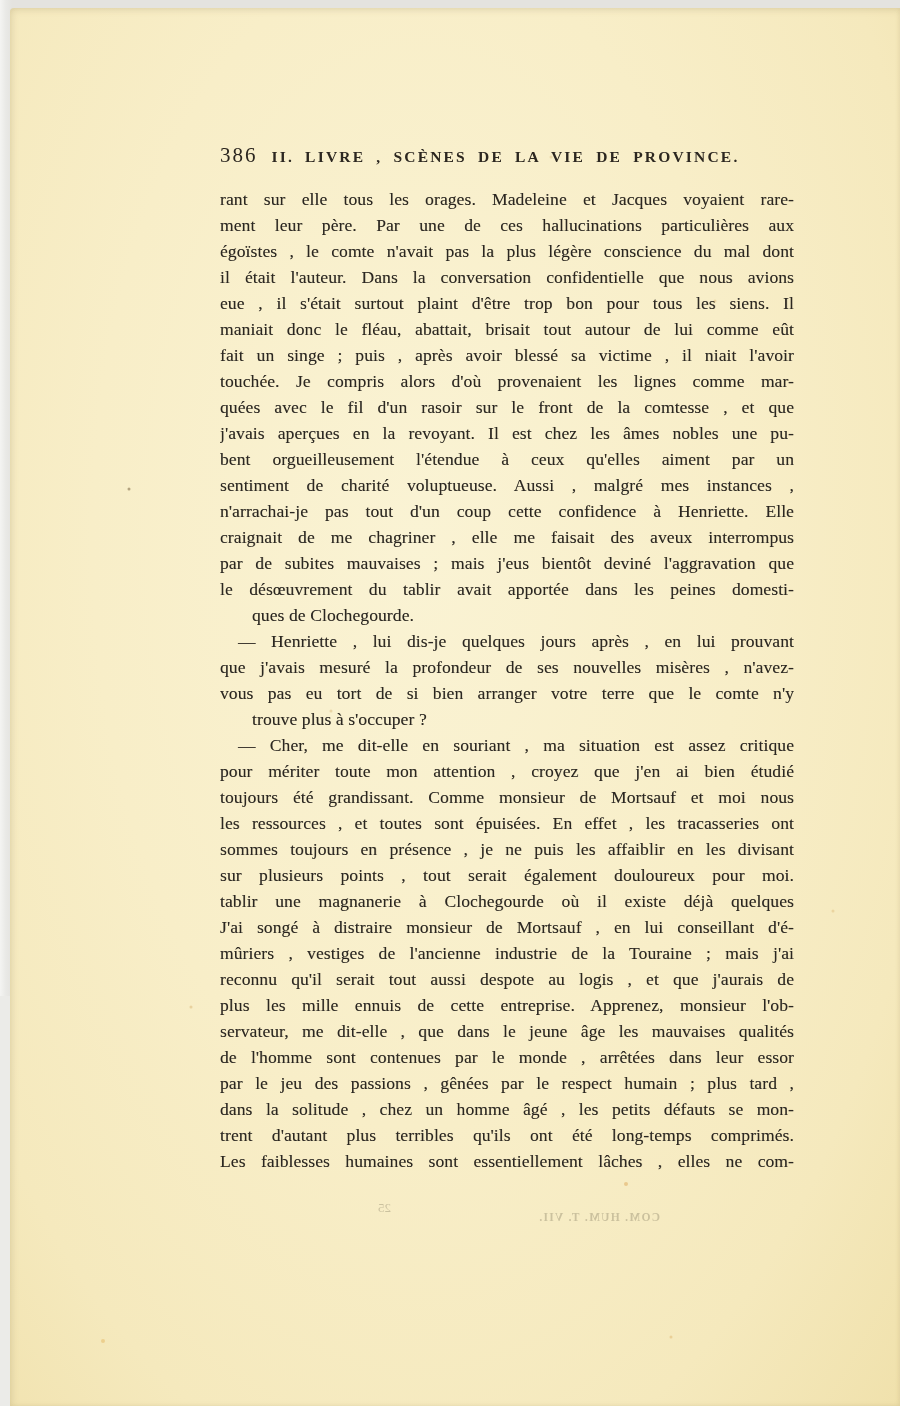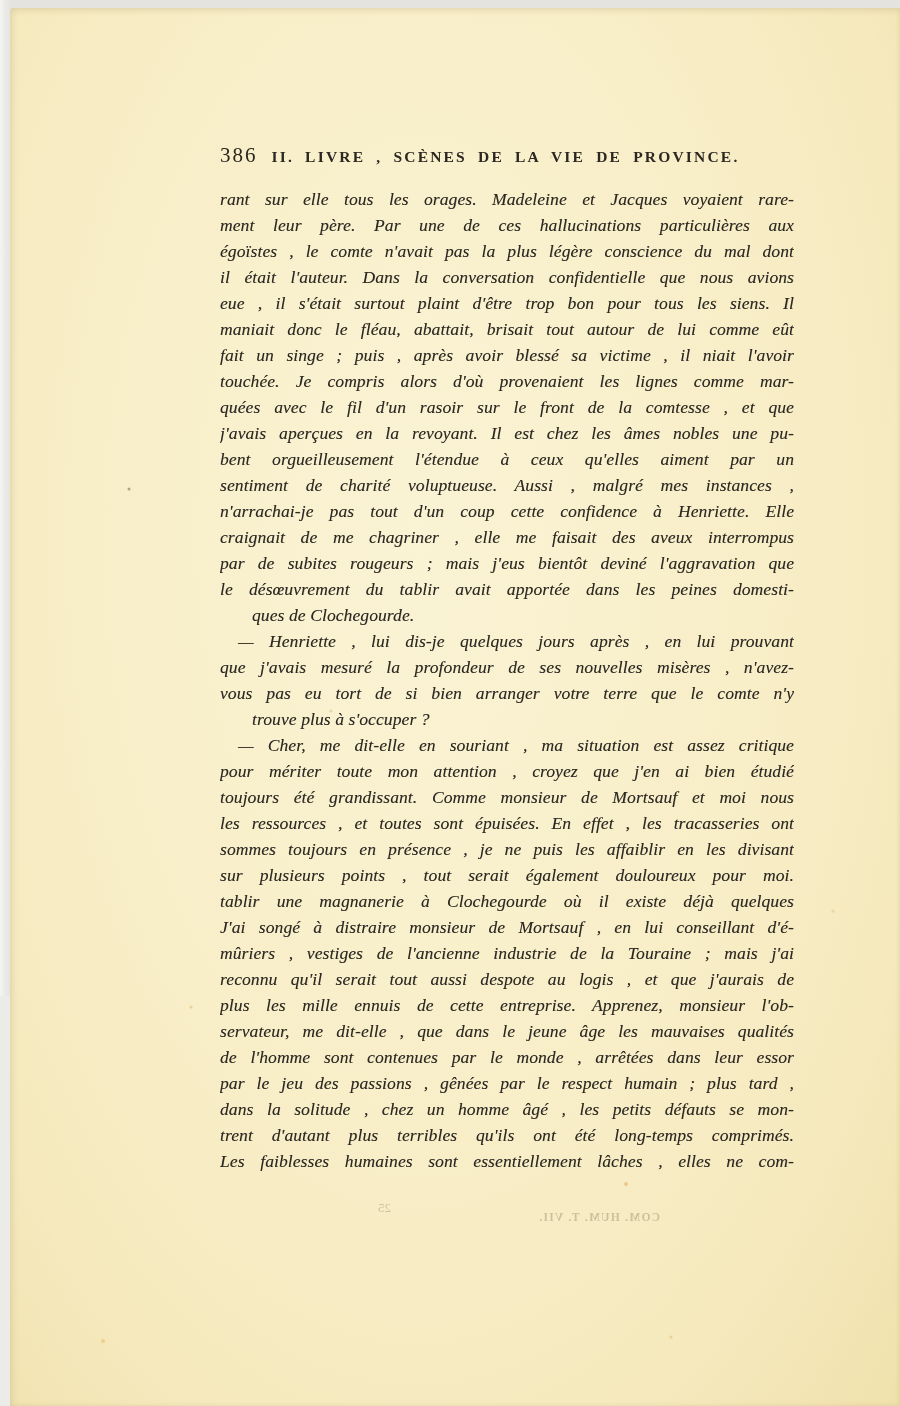--- a/index.html
+++ b/index.html
@@ -43,21 +43,20 @@
     white-space: nowrap;
     color: #2c2720;
   }
   .textblock {
     position: absolute;
     top: 178px; left: 210px; width: 574px;
     font-size: 17.5px;
     color: #2b2721;
     text-shadow: 0.3px 0.3px 0 rgba(43, 39, 33, 0.35);
     letter-spacing: 0.1px;
-    font-style: italic;
   }
   .line {
     height: 26px;
     line-height: 26px;
     overflow: hidden;
     text-align: justify;
     text-align-last: justify;
     -moz-text-align-last: justify;
     white-space: nowrap;
   }
@@ -128,21 +127,21 @@
         <div class="line">eue , il s'était surtout plaint d'être trop bon pour tous les siens. Il</div>
         <div class="line">maniait donc le fléau, abattait, brisait tout autour de lui comme eût</div>
         <div class="line">fait un singe ; puis , après avoir blessé sa victime , il niait l'avoir</div>
         <div class="line">touchée. Je compris alors d'où provenaient les lignes comme mar-</div>
         <div class="line">quées avec le fil d'un rasoir sur le front de la comtesse , et que</div>
         <div class="line">j'avais aperçues en la revoyant. Il est chez les âmes nobles une pu-</div>
         <div class="line">bent orgueilleusement l'étendue à ceux qu'elles aiment par un</div>
         <div class="line">sentiment de charité voluptueuse. Aussi , malgré mes instances ,</div>
         <div class="line">n'arrachai-je pas tout d'un coup cette confidence à Henriette. Elle</div>
         <div class="line">craignait de me chagriner , elle me faisait des aveux interrompus</div>
-        <div class="line">par de subites rougeurs ; mais j'eus bientôt deviné l'aggravation que</div>
+        <div class="line">par de subites mauvaises ; mais j'eus bientôt deviné l'aggravation que</div>
         <div class="line">le désœuvrement du tablir avait apportée dans les peines domesti-</div>
         <div class="line end">ques de Clochegourde.</div>
         <div class="line indent">— Henriette , lui dis-je quelques jours après , en lui prouvant</div>
         <div class="line">que j'avais mesuré la profondeur de ses nouvelles misères , n'avez-</div>
         <div class="line">vous pas eu tort de si bien arranger votre terre que le comte n'y</div>
         <div class="line end">trouve plus à s'occuper ?</div>
         <div class="line indent">— Cher, me dit-elle en souriant , ma situation est assez critique</div>
         <div class="line">pour mériter toute mon attention , croyez que j'en ai bien étudié</div>
         <div class="line">toujours été grandissant. Comme monsieur de Mortsauf et moi nous</div>
         <div class="line">les ressources , et toutes sont épuisées. En effet , les tracasseries ont</div>

